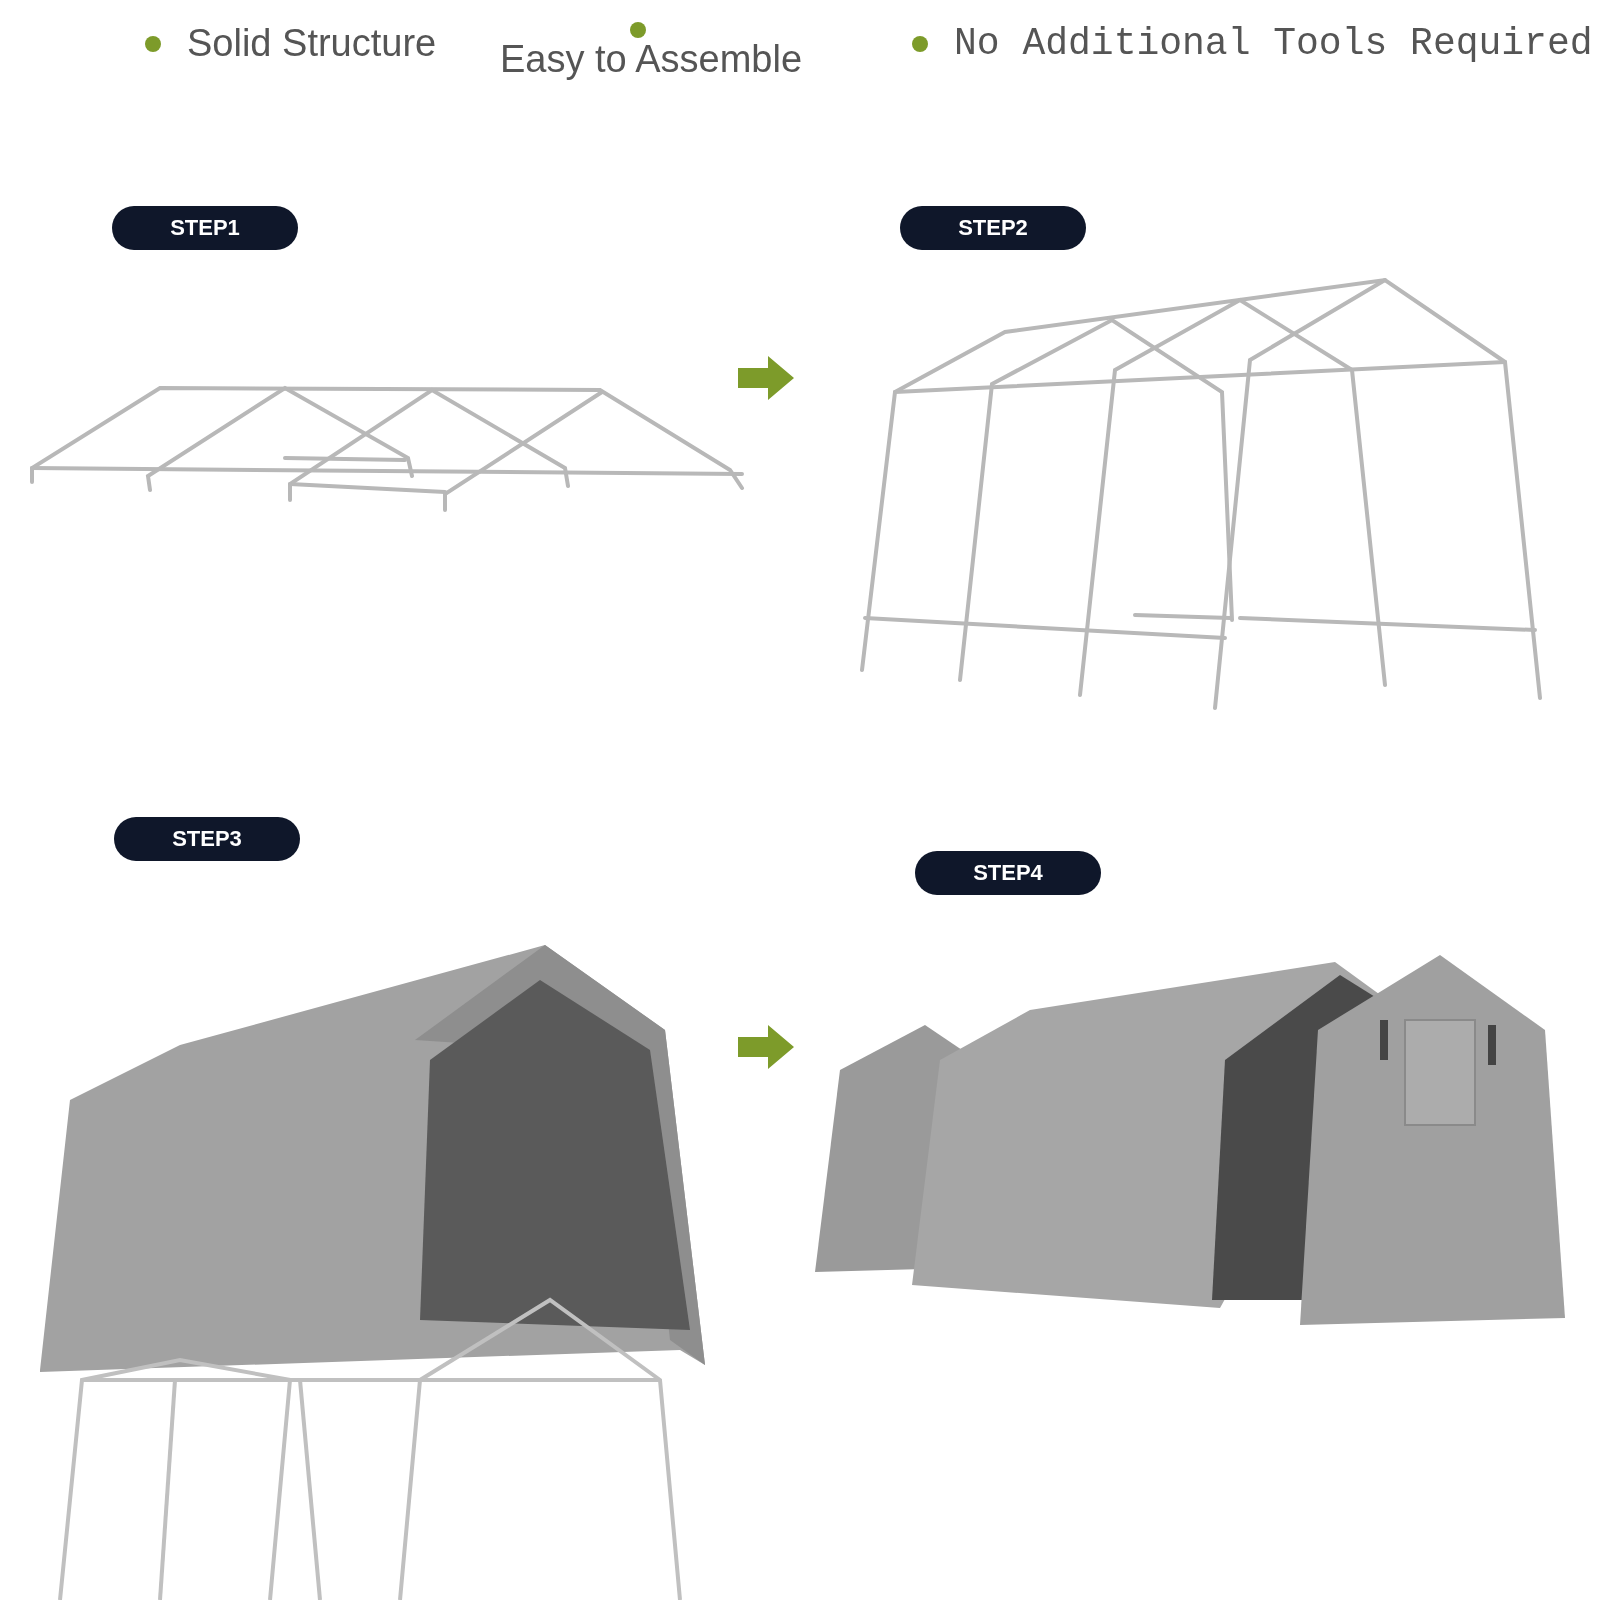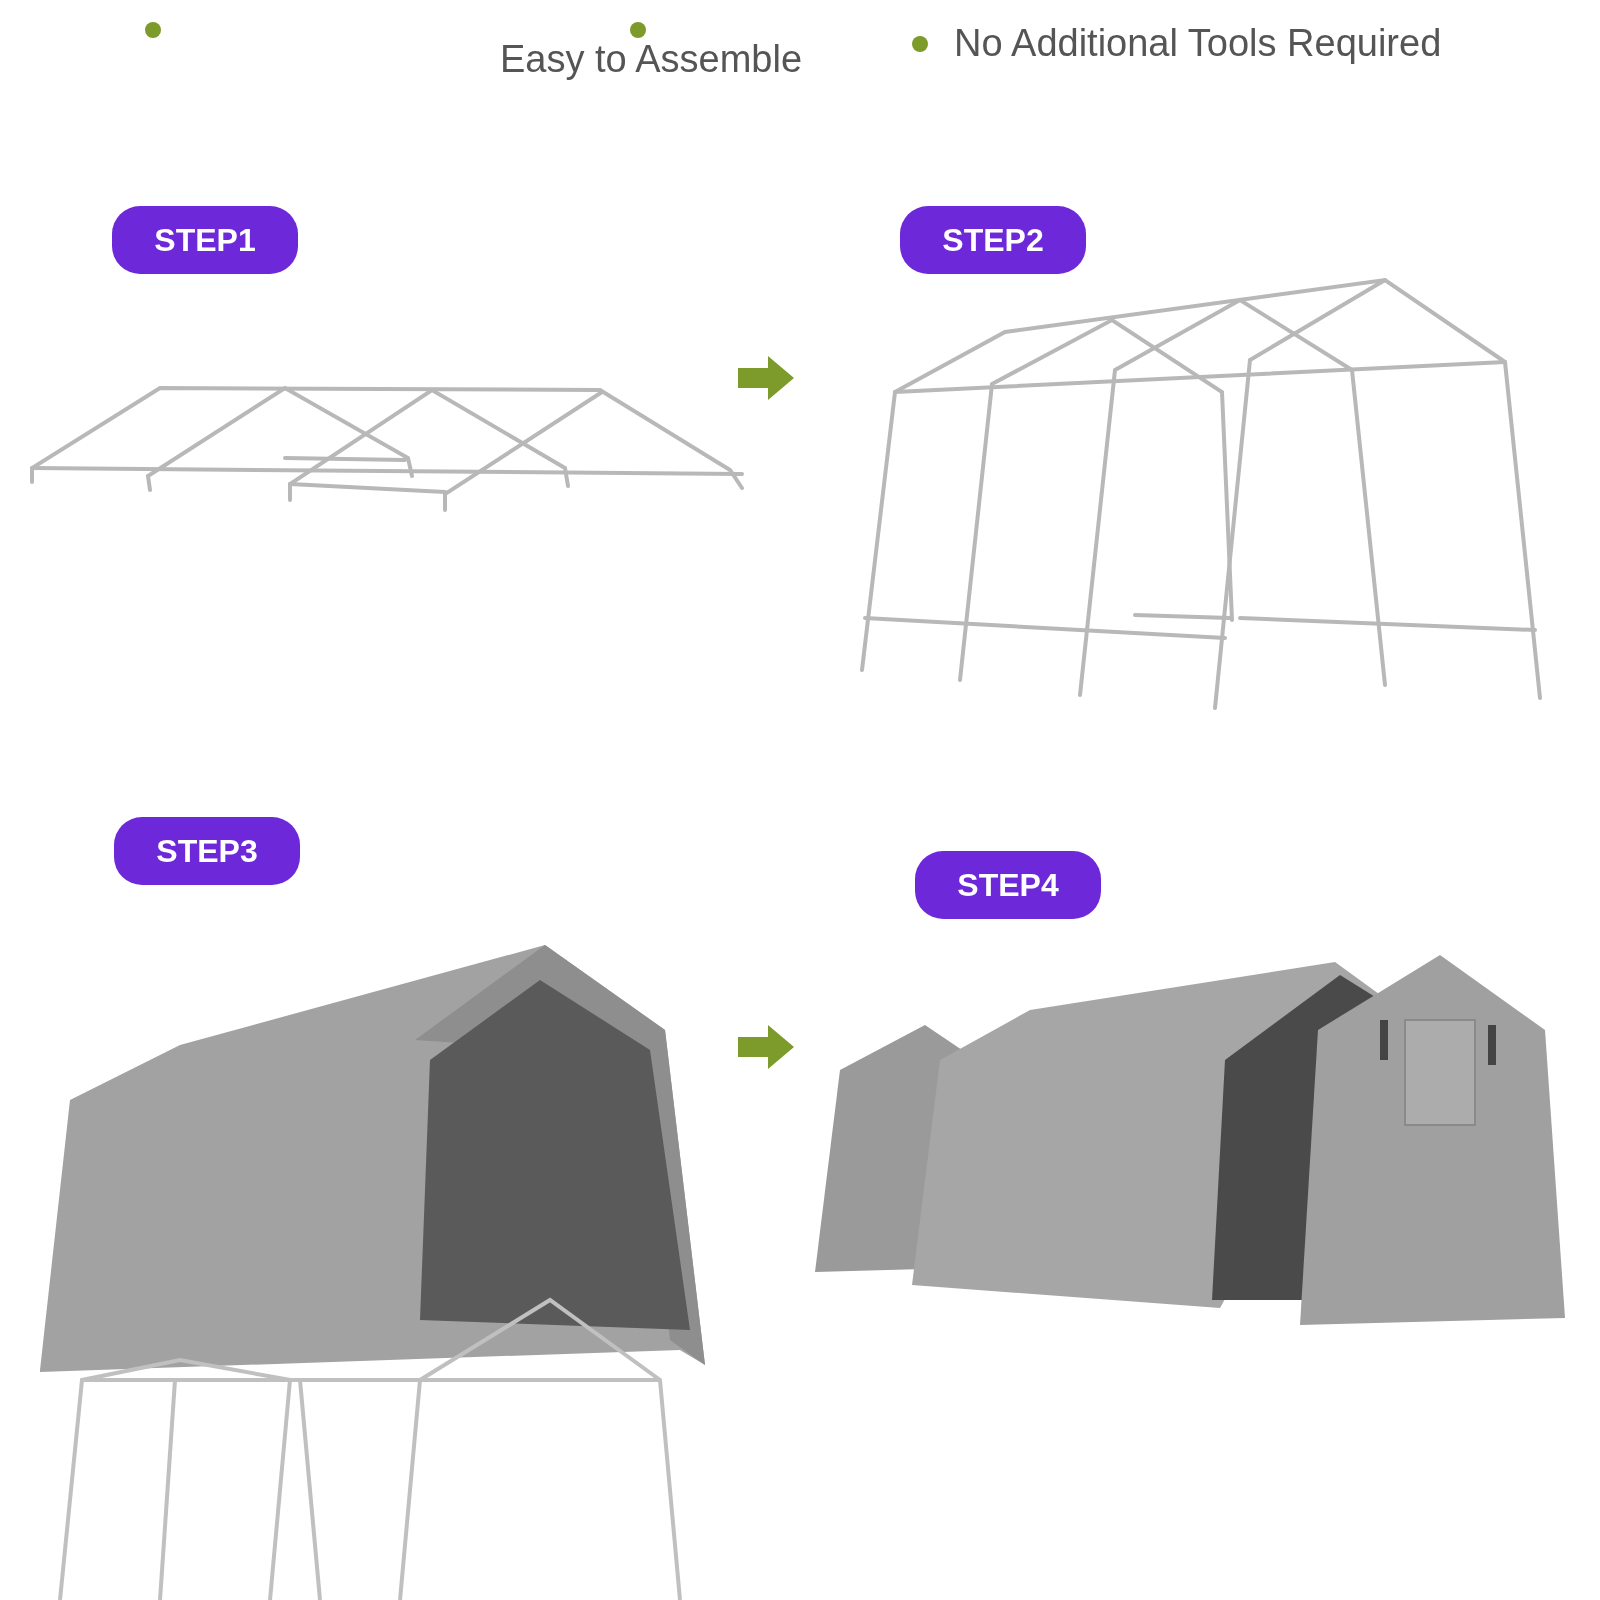--- a/index.html
+++ b/index.html
@@ -1,36 +1,37 @@
 <!DOCTYPE html>
 <html><head>
 <meta charset="utf-8">
 <style>
   html, body { margin:0; padding:0; background:#ffffff; }
   body { width:1600px; height:1600px; position:relative; overflow:hidden; font-family:"Liberation Sans", sans-serif; }
   .features { position:absolute; top:22px; left:0; width:1600px; height:60px; }
   .feat { position:absolute; top:0; display:flex; align-items:center; }
   .dot { width:16px; height:16px; border-radius:50%; background:#7d9b2a; margin-right:26px; }
   .feat-text { font-size:38px; color:#555555; white-space:nowrap; }
-  .pill { position:absolute; width:186px; height:68px; border-radius:28px; background:#6d28d9; color:#fff; display:flex; align-items:center; justify-content:center; font-weight:bold; font-size:32px; letter-spacing:0px; }
+  .pill { position:absolute; width:186px; height:44px; border-radius:28px; background:#0f172a; color:#fff; display:flex; align-items:center; justify-content:center; font-weight:bold; font-size:22px; letter-spacing:0px; }
   .arrow { position:absolute; }
   svg.art { position:absolute; left:0; top:0; }
 </style>
 </head>
 <body>
 
 <div class="features">
   <div class="feat" style="left:145px;">
     <span class="dot"></span>
+    <span class="feat-text">Solid Structure</span>
   </div>
   <div class="feat" style="left:500px;flex-direction:column;">
     <span class="dot"></span>
     <span class="feat-text">Easy to Assemble</span>
   </div>
-  <div class="feat" style="left:912px;">
+  <div class="feat" style="left:912px;font-family:Liberation Mono, monospace;">
     <span class="dot"></span>
     <span class="feat-text">No Additional Tools Required</span>
   </div>
 </div>
 
 <div class="pill" style="left:112px; top:206px;">STEP1</div>
 <div class="pill" style="left:900px; top:206px;">STEP2</div>
 <div class="pill" style="left:114px; top:817px;">STEP3</div>
 <div class="pill" style="left:915px; top:851px;">STEP4</div>
 

